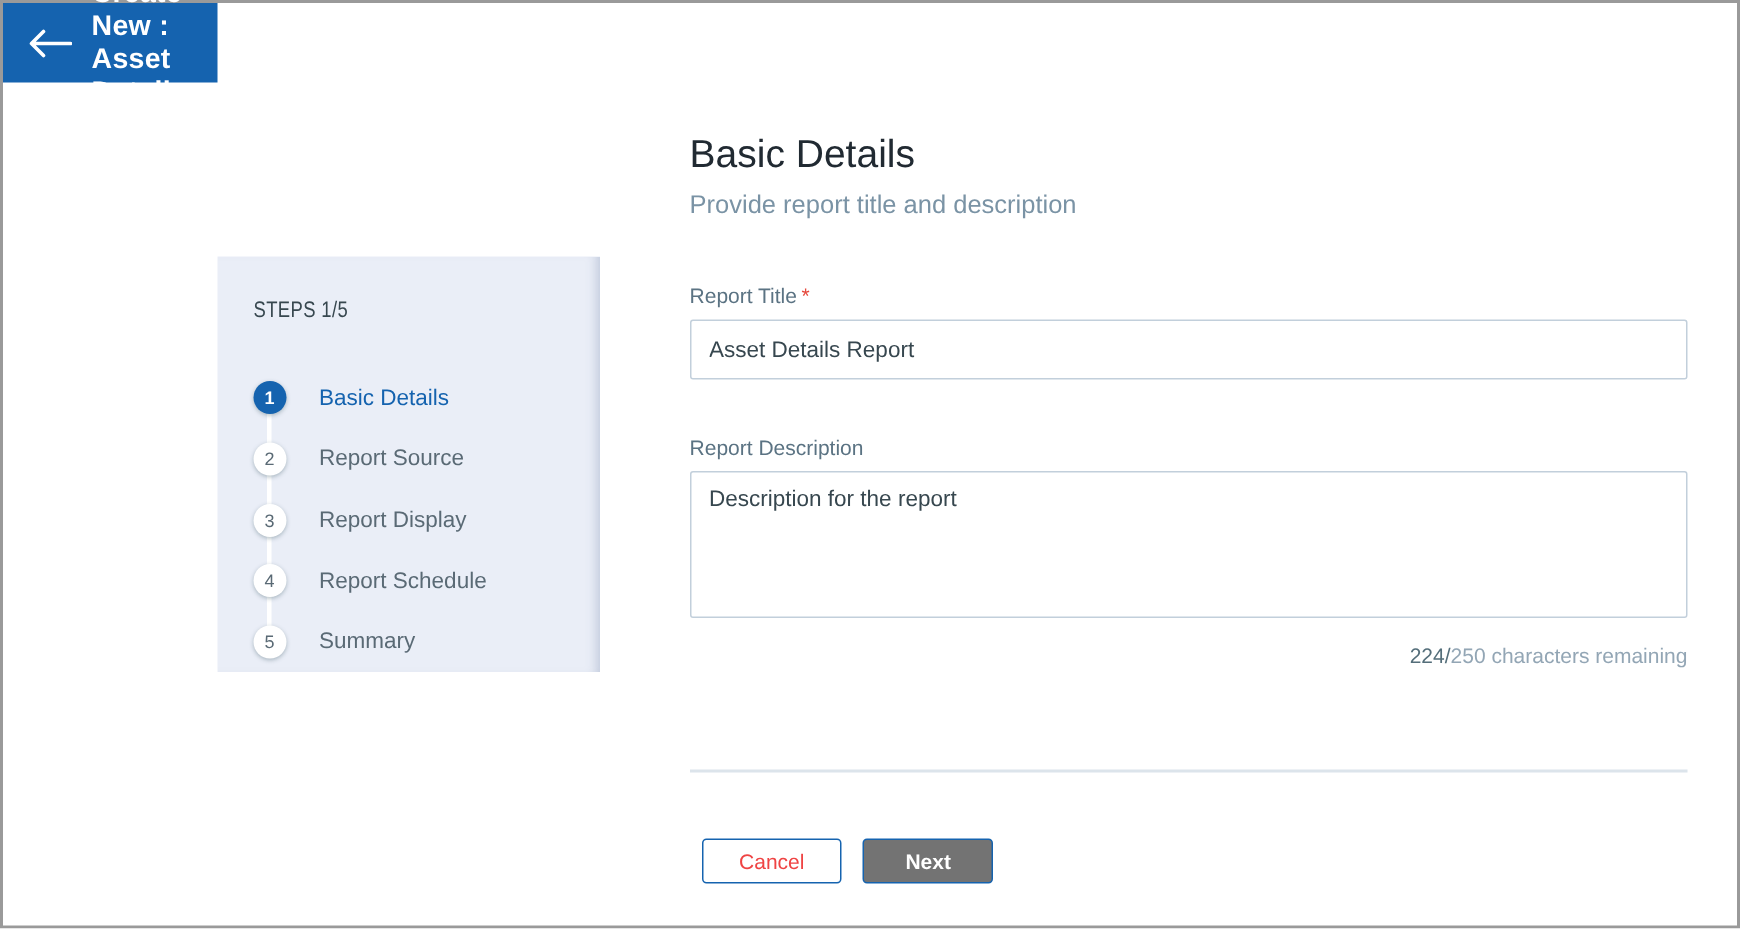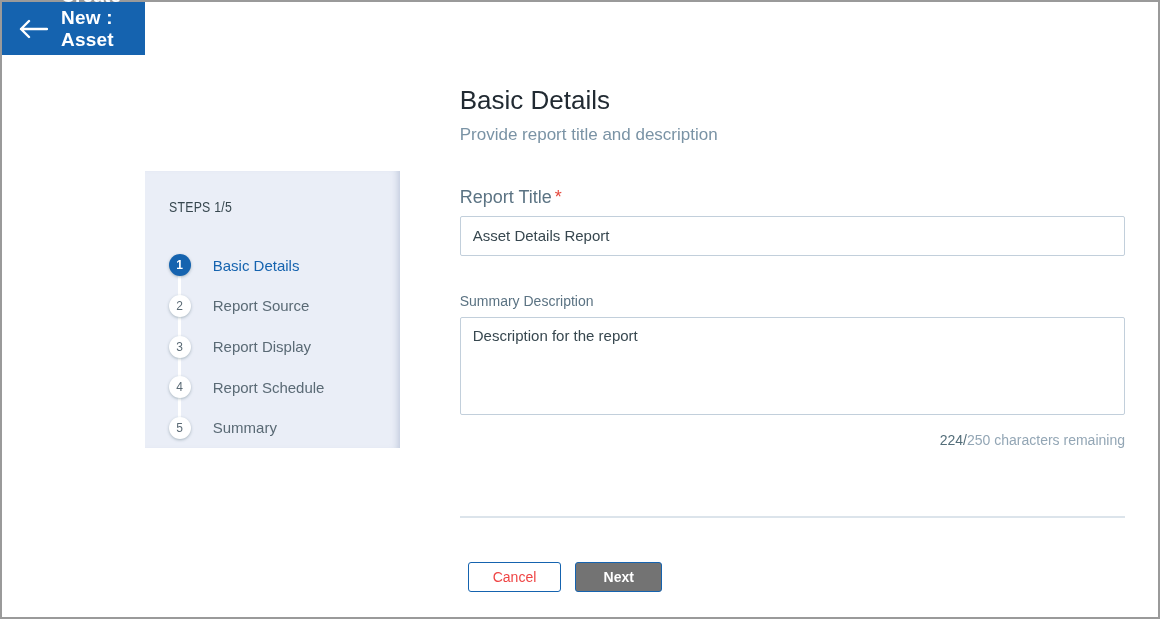--- a/index.html
+++ b/index.html
@@ -67,21 +67,21 @@
   .step-label { margin-left: 22px; font-size: 15px; color: #5a6a75; }
   .step.active .step-circle { background: #1563af; color: #ffffff; font-weight: bold; }
   .step.active .step-label { color: #1563af; }
   
   .main {
     flex: 1; background: #ffffff;
     padding: 57px 33px 0 60px;
   }
   .page-heading { font-size: 26px; font-weight: 400; color: #212a32; }
   .page-subheading { font-size: 17px; color: #7a93a5; margin-top: 9px; }
-  .field-label { font-size: 18px; color: #5b7383; margin-top: 42px; }
+  .field-label { font-size: 14px; color: #5b7383; margin-top: 42px; }
   .required-mark { color: #e5493d; margin-left: 3px; }
   .text-input {
     display: block; width: 100%; height: 40px;
     margin-top: 8px; padding: 0 12px;
     border: 1px solid #c2cfdb; border-radius: 2px;
     font-family: "Liberation Sans", sans-serif;
     font-size: 15px; color: #37474f;
     background: #ffffff; outline: none;
   }
   .field-label-2 { font-size: 14px; color: #5b7383; margin-top: 37px; }
@@ -167,21 +167,21 @@
 
     <div class="main">
       <div class="page-heading">Basic Details</div>
       <div class="page-subheading">Provide report title and description</div>
 
       <div class="field-label">
         <span>Report Title</span><span class="required-mark">*</span>
       </div>
       <input class="text-input" type="text" value="Asset Details Report" style="">
 
-      <div class="field-label-2">Summary Description</div>
+      <div class="field-label-2">Report Description</div>
       <textarea class="text-area" style="">Description for the report</textarea>
 
       <div class="char-counter">
         <span class="used">224/</span><span>250 characters remaining</span>
       </div>
 
       <hr class="divider">
 
       <div class="actions">
         <button class="btn btn-cancel">Cancel</button>

